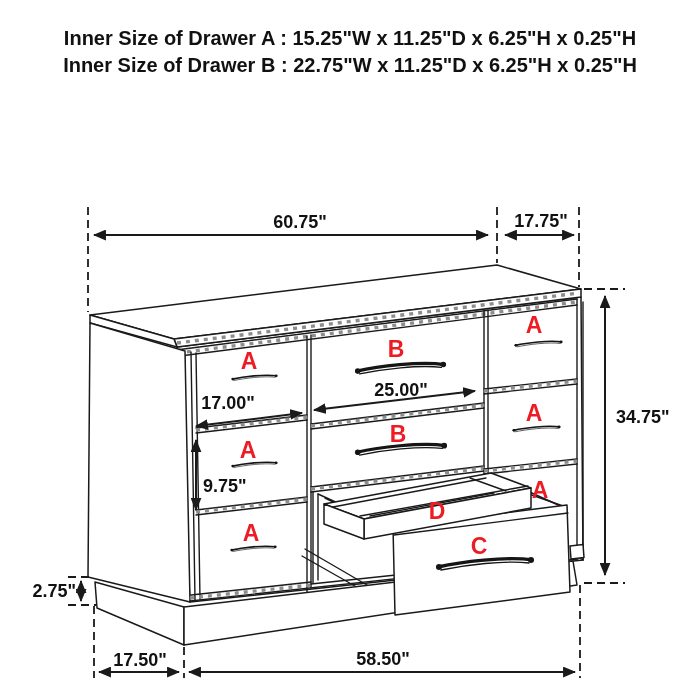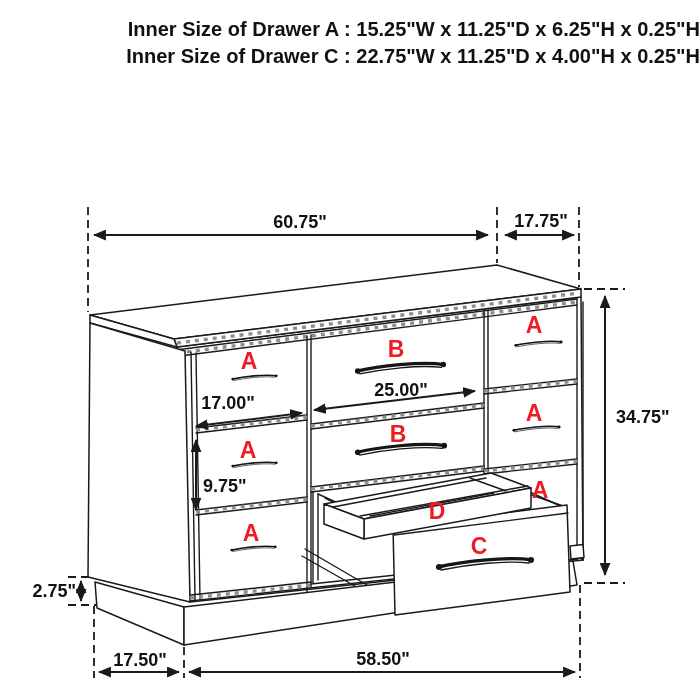--- a/index.html
+++ b/index.html
@@ -1,39 +1,39 @@
 <!DOCTYPE html>
 <html style="--label_red: #ed1c24; --line_black: #1a1a1a;"><head>
 <meta charset="utf-8">
 <style>
   html,body{margin:0;padding:0;background:#fff;}
   .page{position:relative;width:700px;height:700px;background:#ffffff;overflow:hidden;
         font-family:"Liberation Sans",sans-serif;}
-  .header{position:absolute;top:16px;left:0;width:100%;text-align:right;
+  .header{position:absolute;top:25px;left:0;width:100%;text-align:center;
           font-weight:bold;font-size:20px;line-height:27px;color:#111;}
   .diagram-svg{position:absolute;top:0;left:0;}
   .face{fill:#ffffff;stroke:#1a1a1a;stroke-width:1.5;stroke-linejoin:round;}
   .ln{stroke:#1a1a1a;stroke-width:1.4;fill:none;stroke-linecap:round;}
   .hatch{stroke:#8d8d8d;stroke-width:3.4;stroke-dasharray:4 5;fill:none;}
   .dash{stroke:#1a1a1a;stroke-width:1.8;stroke-dasharray:8 5;fill:none;}
   .dim{stroke:#1a1a1a;stroke-width:2;fill:none;}
   .dimlab{font:bold 18px "Liberation Sans",sans-serif;fill:#111;}
   .dlab{font:bold 23px "Liberation Sans",sans-serif;fill:var(--label_red,#ed1c24);}
   .hb{stroke:#151515;stroke-width:3.4;fill:none;stroke-linecap:round;}
   .hb2{stroke:#151515;stroke-width:1.4;fill:none;stroke-linecap:round;}
   .knob{fill:#151515;}
 </style>
 </head>
 <body>
 
 <div class="page">
 
   <div class="header">
     <div>Inner Size of Drawer A : 15.25"W x 11.25"D x 6.25"H x 0.25"H</div>
-    <div>Inner Size of Drawer C : 22.75"W x 11.25"D x 4.00"H x 0.25"H</div>
+    <div>Inner Size of Drawer B : 22.75"W x 11.25"D x 6.25"H x 0.25"H</div>
   </div>
 
   <svg class="diagram-svg" width="700" height="700" viewBox="0 0 700 700">
     <defs>
       <marker id="ah" viewBox="0 0 12 10" refX="11" refY="5" markerWidth="13" markerHeight="11" markerUnits="userSpaceOnUse" orient="auto-start-reverse">
         <path d="M0,0 L12,5 L0,10 Z" fill="#1a1a1a"></path>
       </marker>
       <g id="handle">
         <path class="hb" d="M3,13 C25,8 72,2 97,6"></path>
         <path class="hb2" d="M6,16 C30,11 70,6 94,9"></path>

